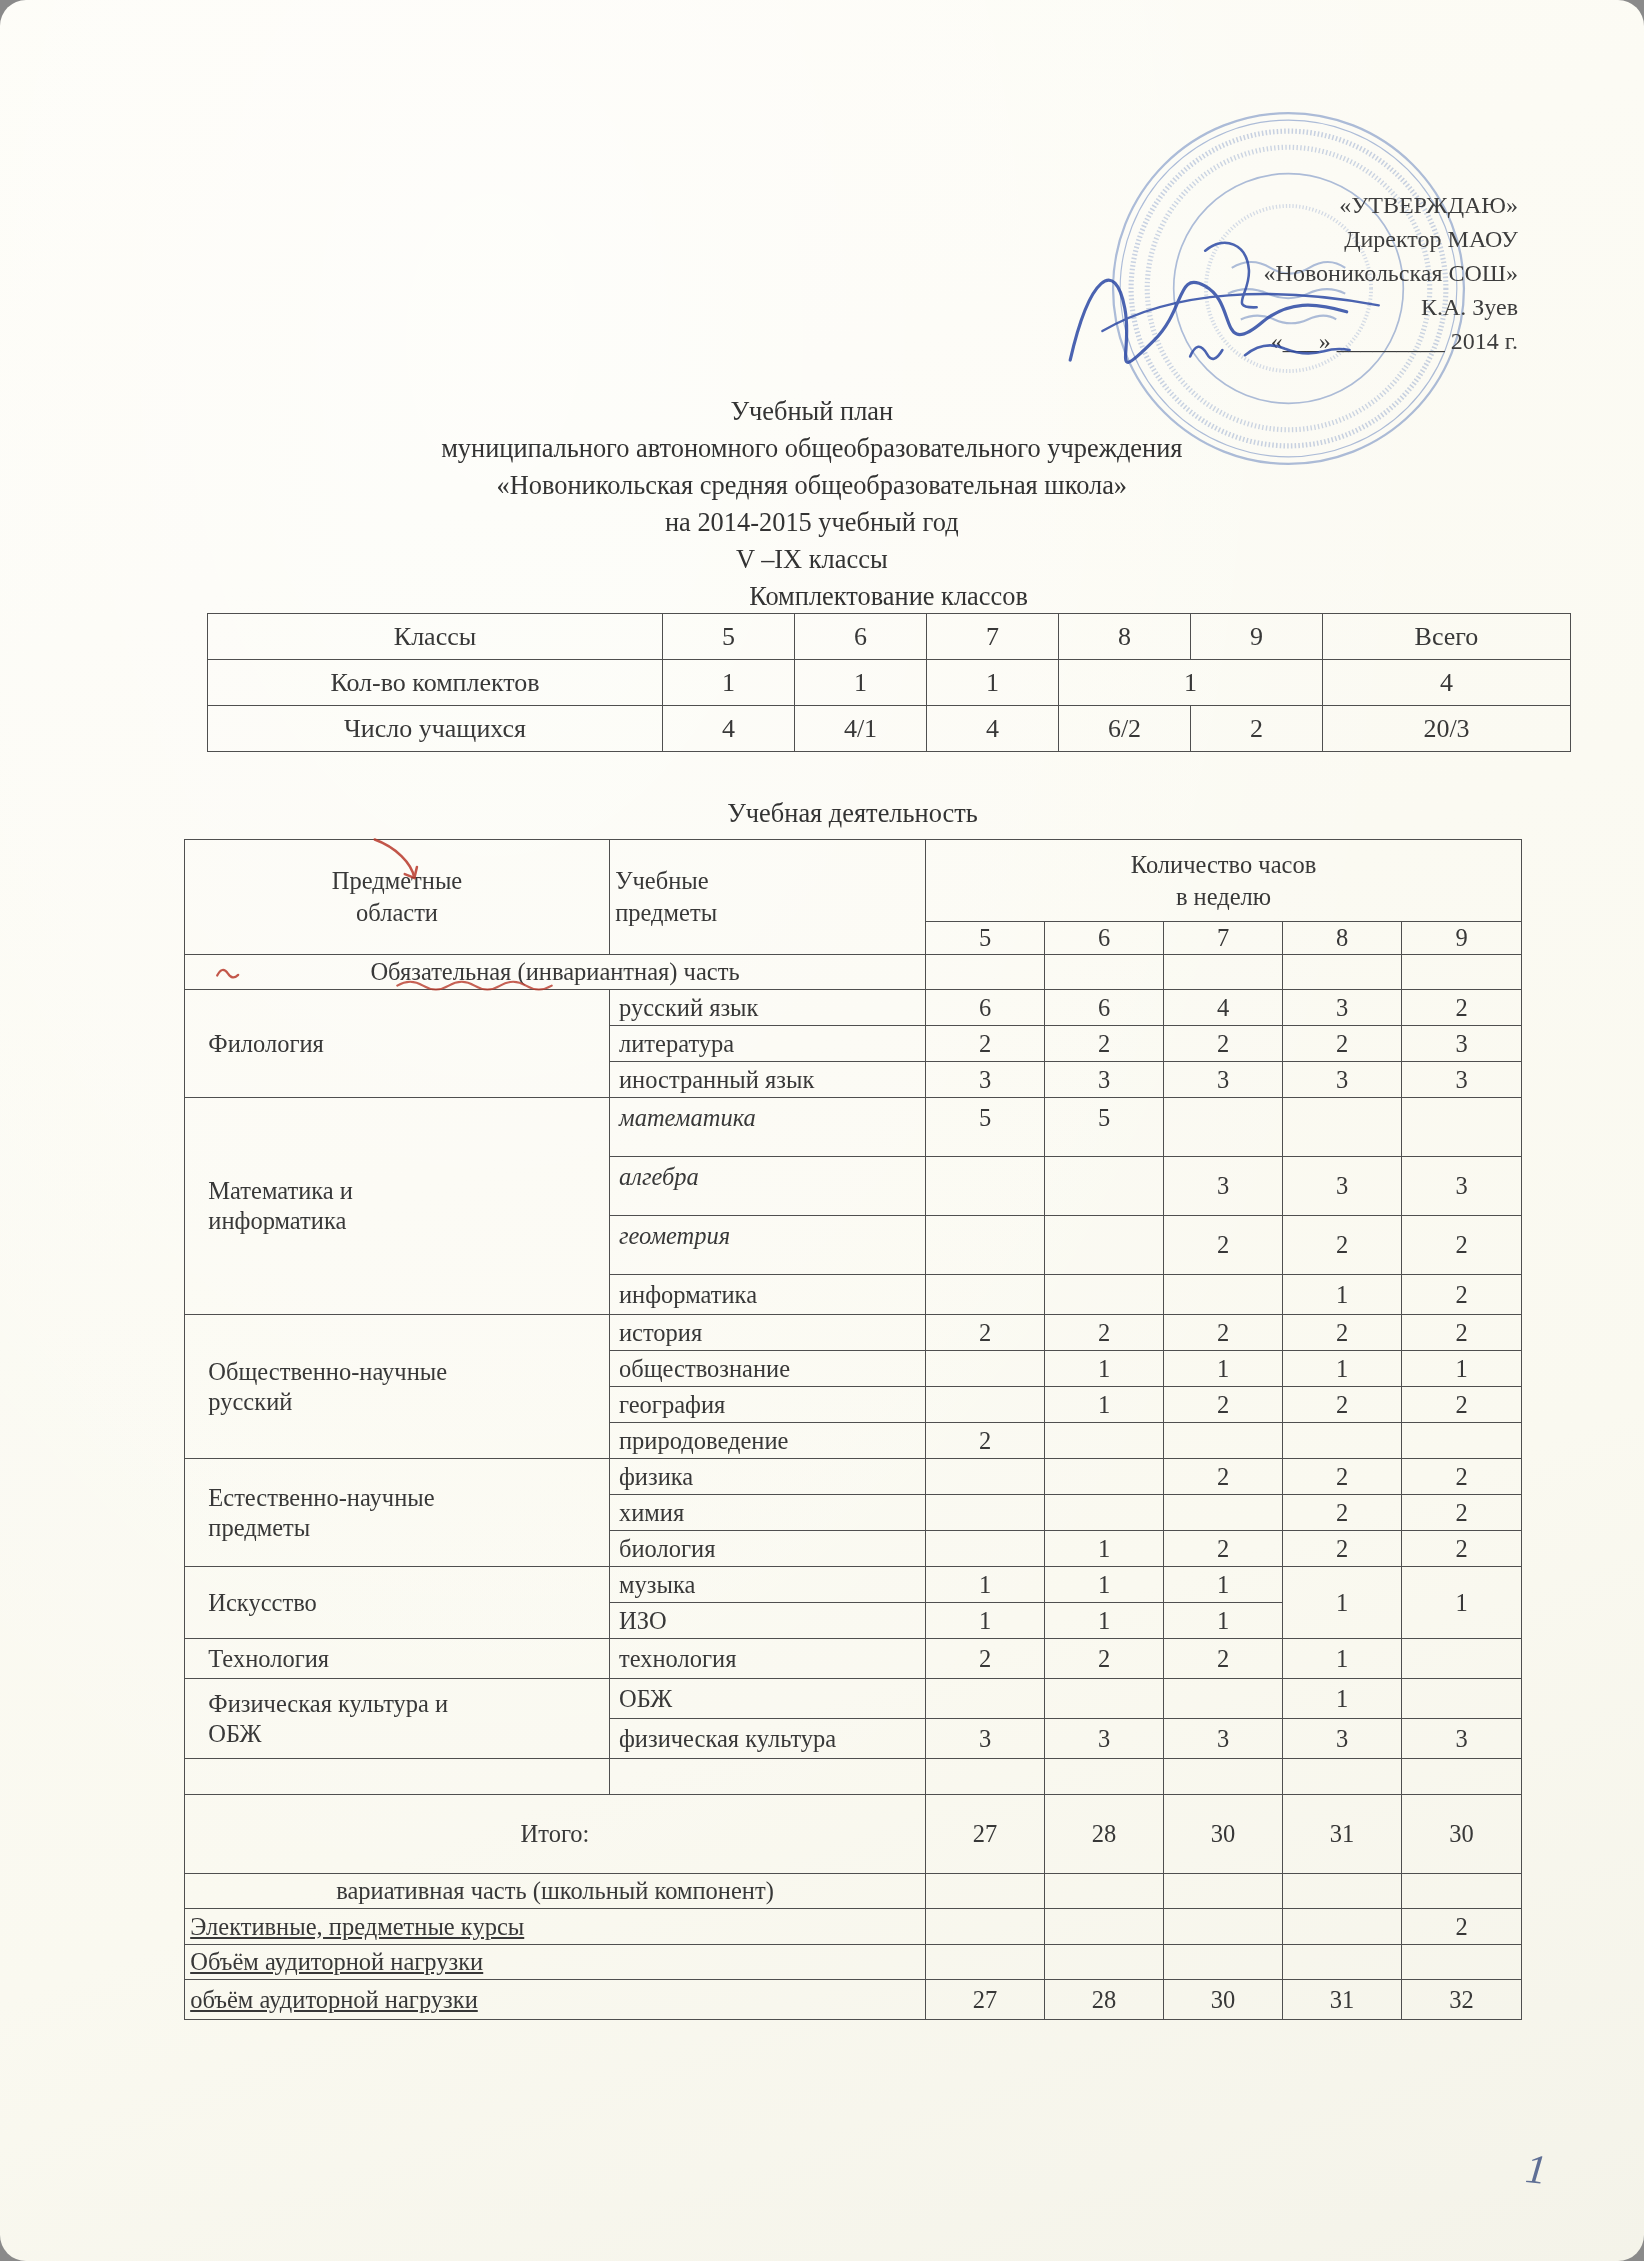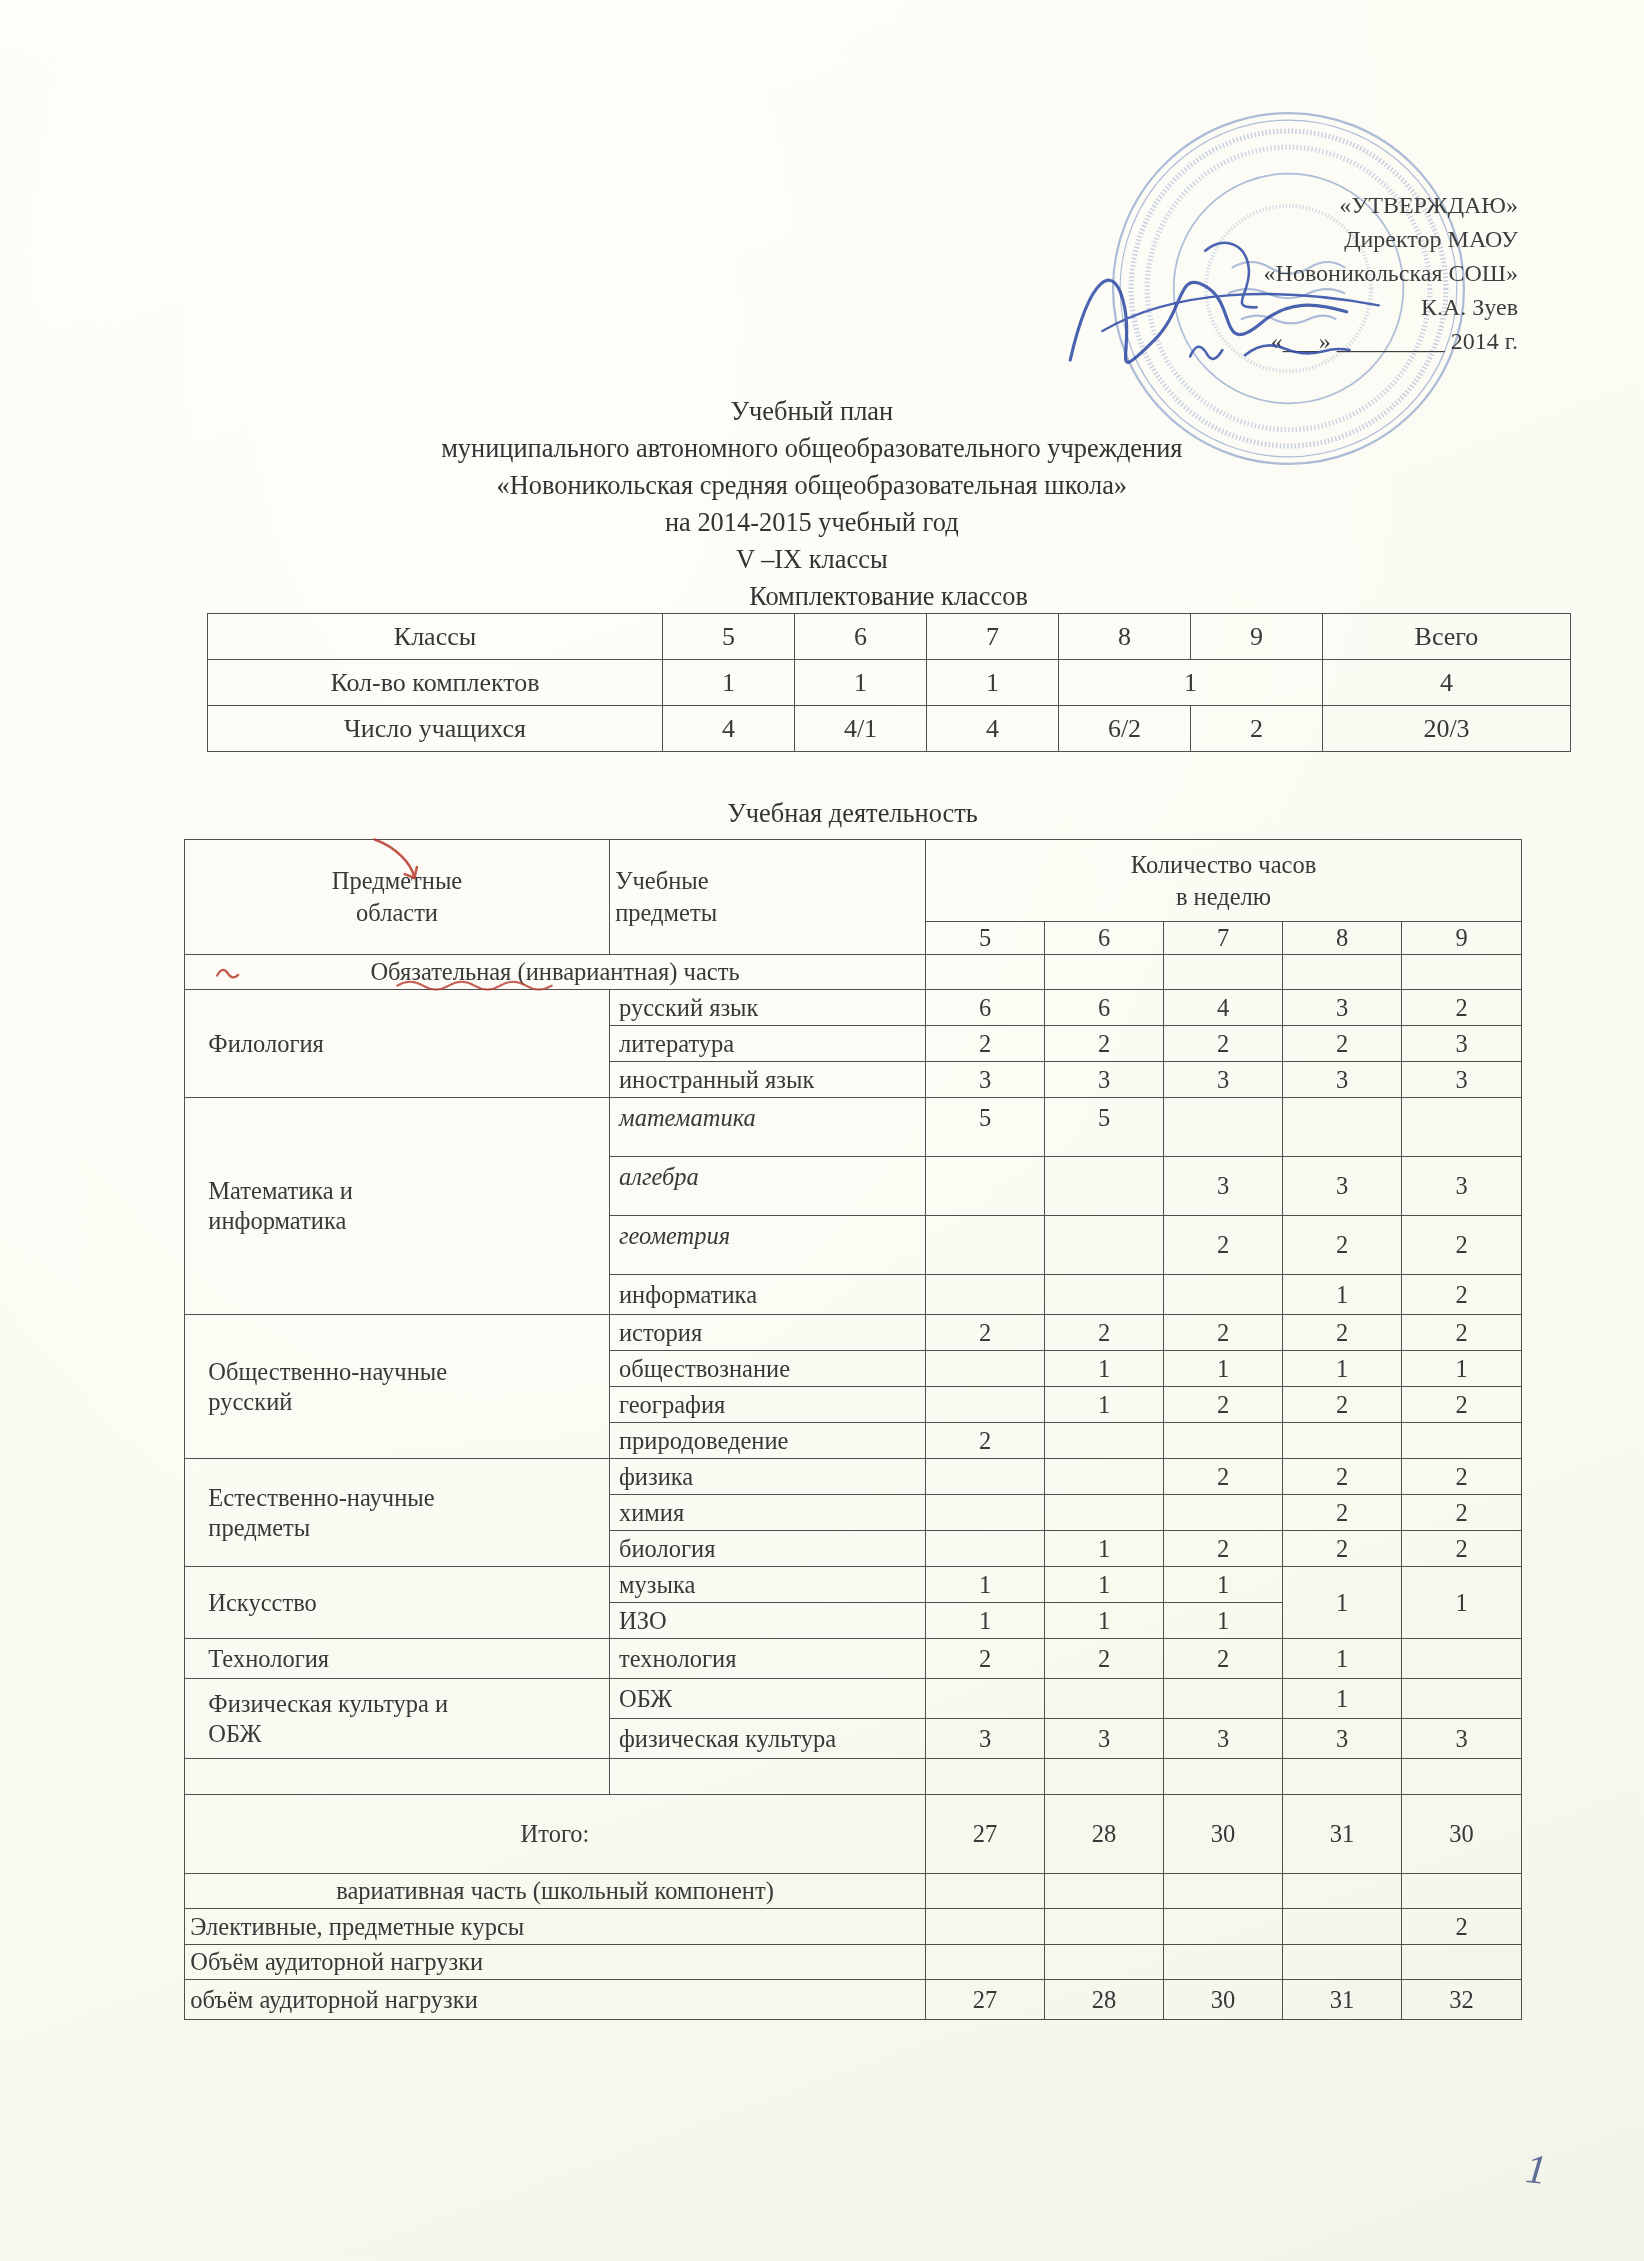--- a/index.html
+++ b/index.html
@@ -7,20 +7,21 @@
   .page {
     position: relative;
     width: 1644px; height: 2261px;
     background: #fcfbf3;
     background-image:
       radial-gradient(ellipse at 30% 15%, rgba(255,255,255,.55), rgba(255,255,255,0) 60%),
       linear-gradient(160deg, #fdfcf6 0%, #faf9f0 70%, #f4f3e9 100%);
     font-family: "Liberation Serif", "DejaVu Serif", serif;
     color: #363636;
     overflow: hidden;
+    border-radius: 26px;
   }
 
   
   .approval { position: absolute; top: 188px; right: 126px; z-index: 3; text-align: right; font-size: 24px; line-height: 34px; color: #3d3d3d; }
   .stamp { position: absolute; left: 1095px; top: 95px; width: 387px; height: 387px; z-index: 2; mix-blend-mode: multiply; }
   .signature { position: absolute; left: 1044px; top: 225px; width: 361px; height: 180px; z-index: 4; }
   .date-ink { position: absolute; left: 1174px; top: 324px; width: 213px; height: 52px; z-index: 4; }
 
   
   .doc-title { position: absolute; top: 393px; left: 19.3px; width: 1585px; text-align: center; font-size: 26.4px; line-height: 37px; color: #333; }
@@ -53,21 +54,21 @@
   tr.rm  { height: 40px; }
   tr.rt  { height: 59px; }
   tr.rx  { height: 79px; margin-top: 24px; }
   tr.rsec{ height: 35px; }
   tr.rt .subj { vertical-align: top; padding-top: 6.4px; font-style: italic; }
   tr.rt .num.vt { vertical-align: top; padding-top: 6.4px; }
 
   .sect-label { text-align: center; }
   .totals-label { text-align: center; vertical-align: top; padding-top: 5.2px; }
   .totals-num { vertical-align: bottom; padding-bottom: 6.4px; }
-  .plain-label { text-align: left; padding-left: 9px; }
+  .plain-label { text-align: left; padding-left: 9px; text-decoration: underline; }
 
   .page-num { position: absolute; left: 1526px; top: 2145px; font-size: 41px; font-style: italic; color: #5f6f95; transform: rotate(6deg); z-index: 5; }
   .red-mark { position: absolute; z-index: 5; }
 </style>
 </head>
 <body>
 
 <div class="page">
 
   <svg class="stamp" viewBox="0 0 600 600" opacity="0.5">

